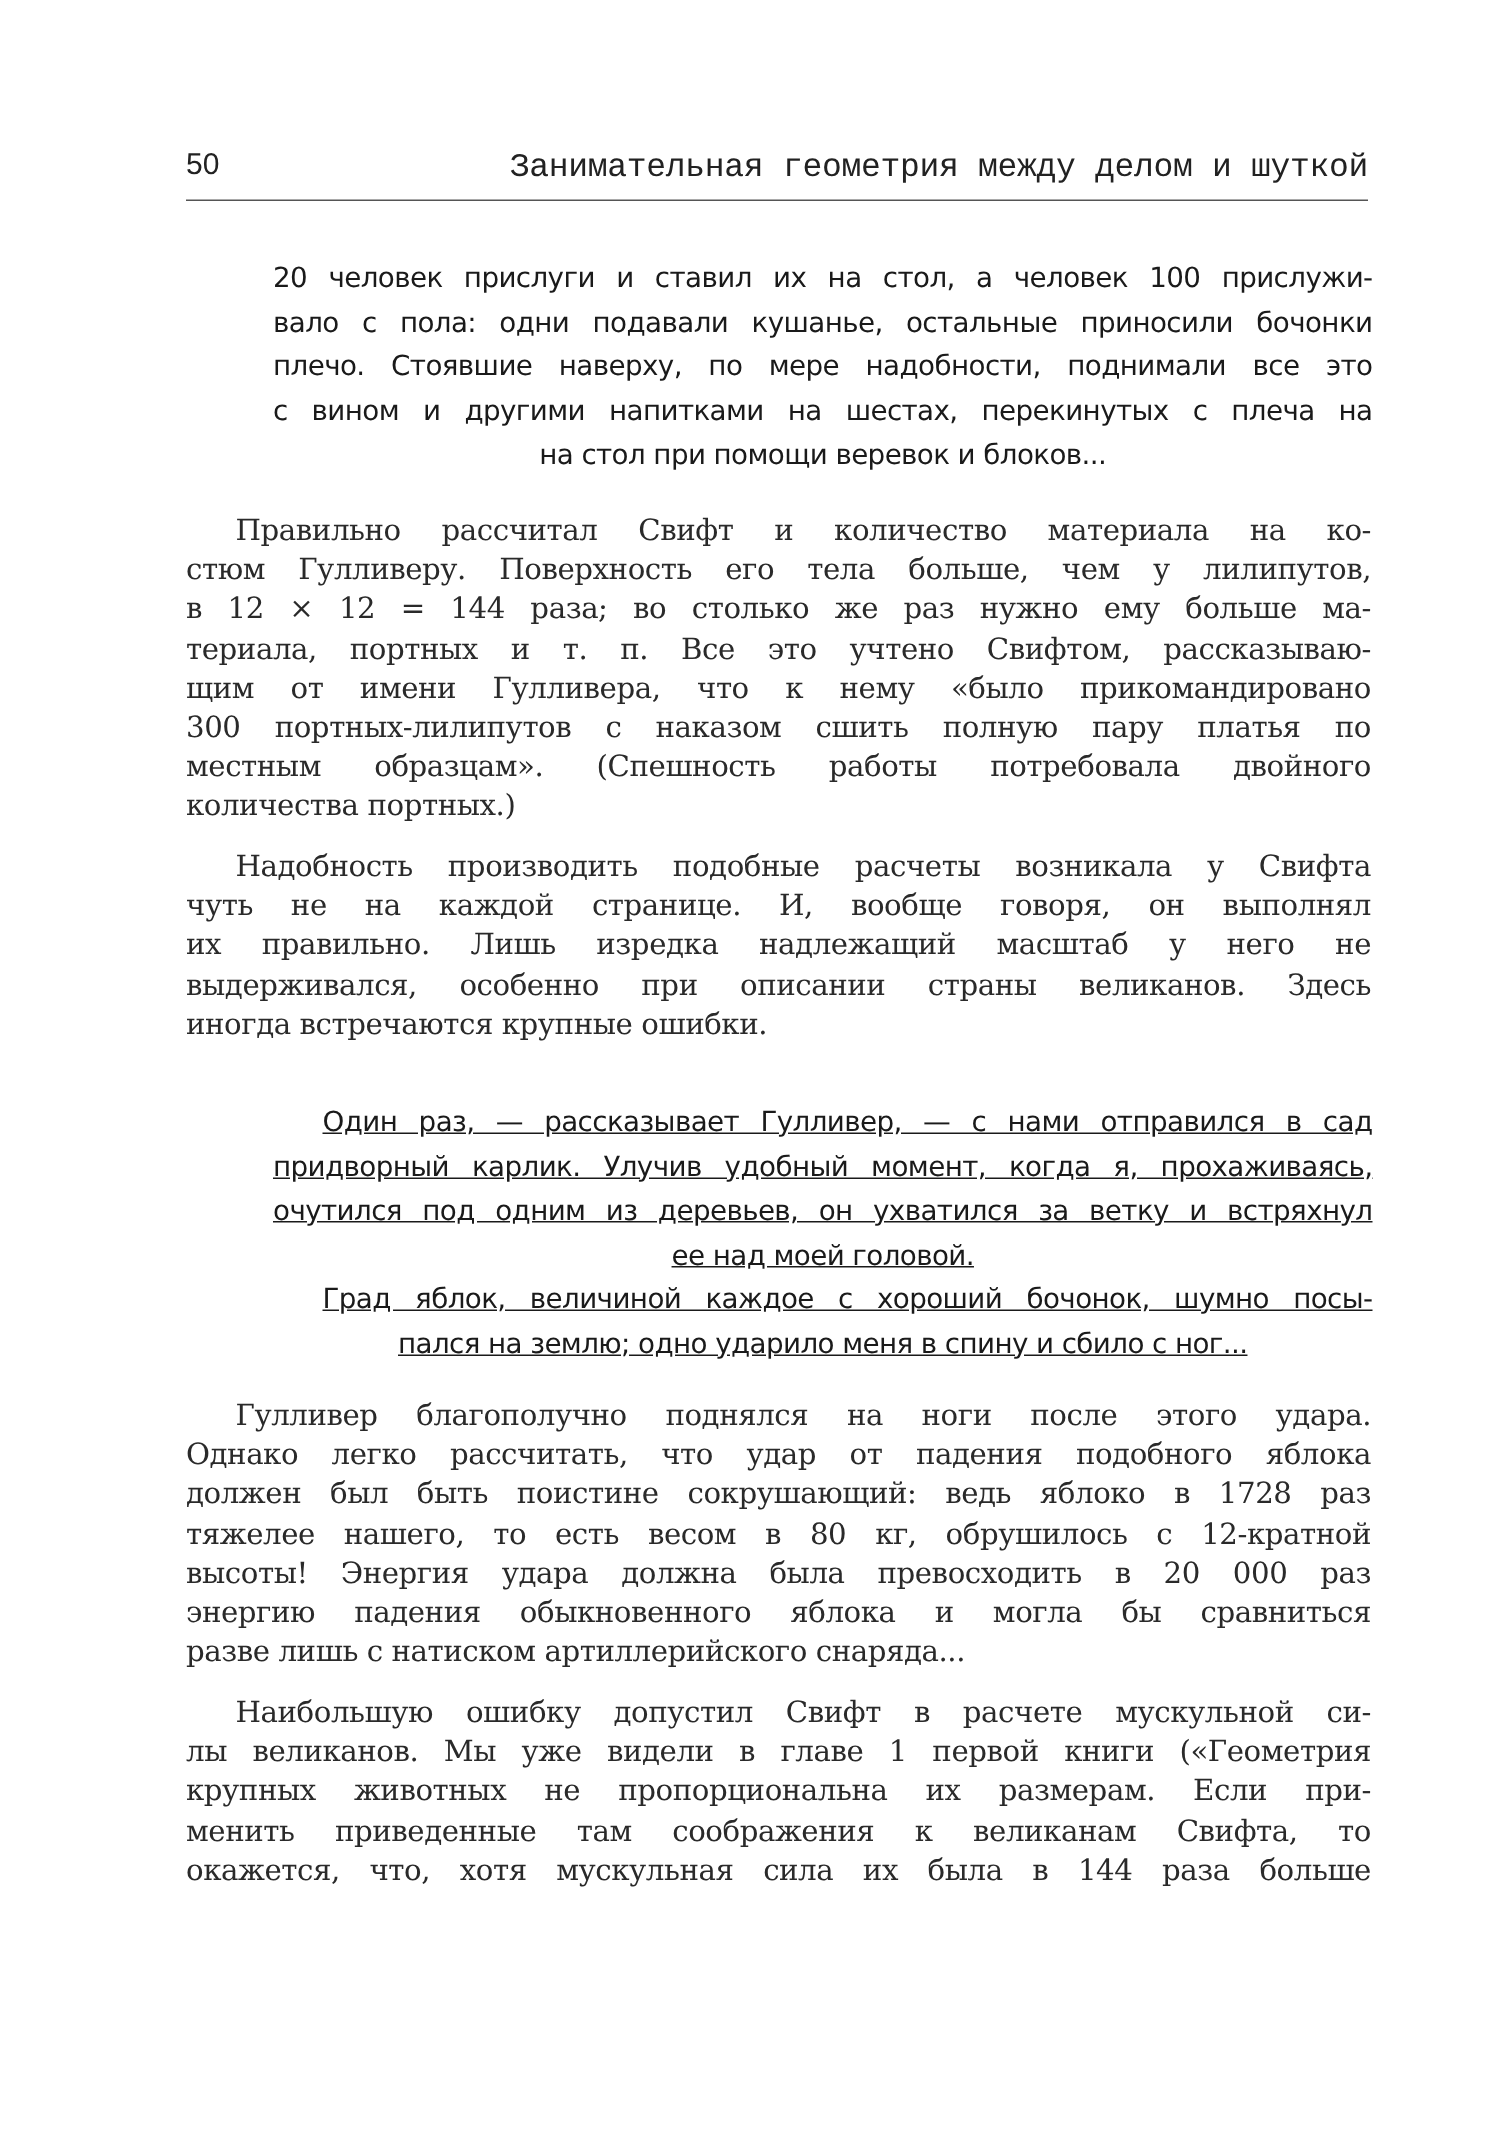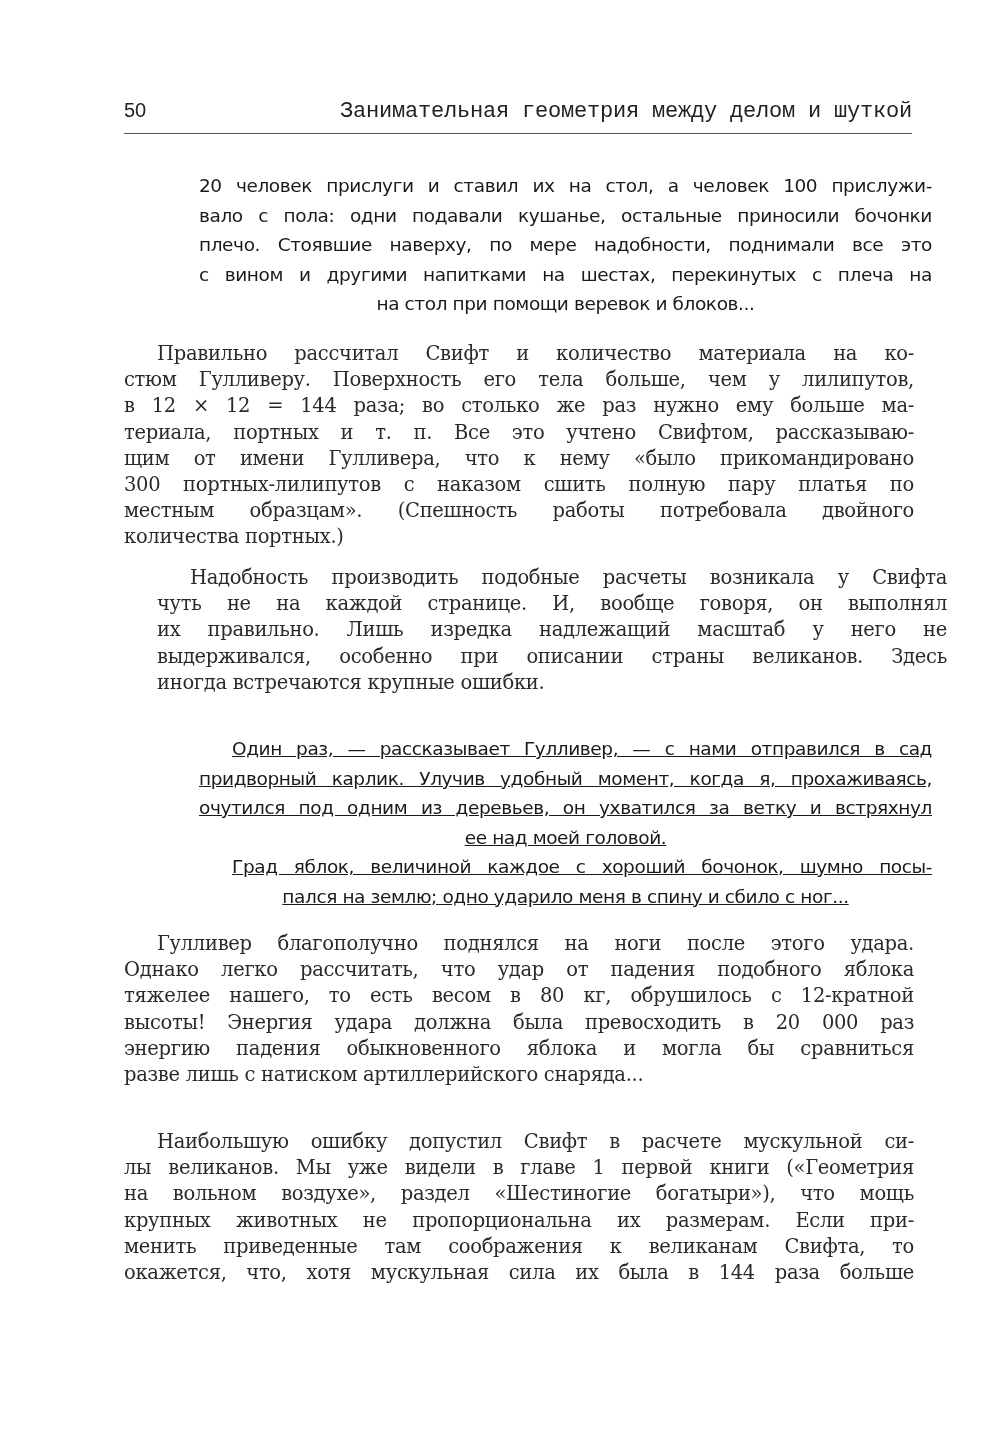--- a/index.html
+++ b/index.html
@@ -1,20 +1,20 @@
 <!DOCTYPE html>
 <html><head>
 <meta charset="utf-8">
 <style>
   html, body { margin: 0; padding: 0; background: #ffffff; }
   body { width: 1000px; height: 1429px; position: relative; overflow: hidden; color: #1a1a1a; }
   .header { position: absolute; left: 124px; top: 97px; width: 788px; height: 36px; border-bottom: 1.5px solid #555; }
   .page-num { position: absolute; left: 0; top: 2px; font-family: "Liberation Sans", sans-serif; font-size: 20px; color: #222; }
   .running-title { position: absolute; right: 0; top: 2px; font-family: Liberation Mono, monospace; font-size: 22px; color: #222; letter-spacing: -0.2px; }
-  .quote { position: absolute; font-family: "DejaVu Sans", sans-serif; font-size: 18.5px; color: #1a1a1a; letter-spacing: -0.4px; margin-left: 17px; }
+  .quote { position: absolute; font-family: "DejaVu Sans", sans-serif; font-size: 18.5px; color: #1a1a1a; letter-spacing: -0.4px; }
   .quote .ln { height: 29.5px; line-height: 29.5px; white-space: nowrap; text-align: center; }
   .quote .ln.j { text-align: justify; text-align-last: justify; }
   .body { position: absolute; left: 124px; width: 790px; font-family: "DejaVu Serif", serif; font-size: 19.5px; color: #2a2a2a; letter-spacing: -0.3px; }
   .body .ln { height: 26.2px; line-height: 26.2px; white-space: nowrap; }
   .body .ln.j { text-align: justify; text-align-last: justify; }
   .indent { padding-left: 33px; }
   .qindent { padding-left: 33px; }
 </style>
 </head>
 <body>
@@ -36,46 +36,46 @@
   <div class="ln j indent">Правильно рассчитал Свифт и количество материала на ко-</div>
   <div class="ln j">стюм Гулливеру. Поверхность его тела больше, чем у лилипутов,</div>
   <div class="ln j">в 12 × 12 = 144 раза; во столько же раз нужно ему больше ма-</div>
   <div class="ln j">териала, портных и т. п. Все это учтено Свифтом, рассказываю-</div>
   <div class="ln j">щим от имени Гулливера, что к нему «было прикомандировано</div>
   <div class="ln j">300 портных-лилипутов с наказом сшить полную пару платья по</div>
   <div class="ln j">местным образцам». (Спешность работы потребовала двойного</div>
   <div class="ln">количества портных.)</div>
 </div>
 
-<div class="body" style="top:565px;margin-left:33px;">
+<div class="body" style="top:565px;">
   <div class="ln j indent">Надобность производить подобные расчеты возникала у Свифта</div>
   <div class="ln j">чуть не на каждой странице. И, вообще говоря, он выполнял</div>
   <div class="ln j">их правильно. Лишь изредка надлежащий масштаб у него не</div>
   <div class="ln j">выдерживался, особенно при описании страны великанов. Здесь</div>
   <div class="ln">иногда встречаются крупные ошибки.</div>
 </div>
 
 <div class="quote" style="left:182px; top:734px; width:733px;text-decoration:underline;">
   <div class="ln j qindent">Один раз, — рассказывает Гулливер, — с нами отправился в сад</div>
   <div class="ln j">придворный карлик. Улучив удобный момент, когда я, прохаживаясь,</div>
   <div class="ln j">очутился под одним из деревьев, он ухватился за ветку и встряхнул</div>
   <div class="ln">ее над моей головой.</div>
   <div class="ln j qindent">Град яблок, величиной каждое с хороший бочонок, шумно посы-</div>
   <div class="ln">пался на землю; одно ударило меня в спину и сбило с ног...</div>
 </div>
 
 <div class="body" style="top:931px;">
   <div class="ln j indent">Гулливер благополучно поднялся на ноги после этого удара.</div>
   <div class="ln j">Однако легко рассчитать, что удар от падения подобного яблока</div>
+  <div class="ln j">должен был быть поистине сокрушающий: ведь яблоко в 1728 раз</div>
   <div class="ln j">тяжелее нашего, то есть весом в 80 кг, обрушилось с 12-кратной</div>
   <div class="ln j">высоты! Энергия удара должна была превосходить в 20 000 раз</div>
   <div class="ln j">энергию падения обыкновенного яблока и могла бы сравниться</div>
   <div class="ln">разве лишь с натиском артиллерийского снаряда...</div>
 </div>
 
 <div class="body" style="top:1129px;">
   <div class="ln j indent">Наибольшую ошибку допустил Свифт в расчете мускульной си-</div>
   <div class="ln j">лы великанов. Мы уже видели в главе 1 первой книги («Геометрия</div>
-  <div class="ln j">на вольном воздухе», раздел «Шестиногие богатыри»), что мощь</div>
   <div class="ln j">крупных животных не пропорциональна их размерам. Если при-</div>
   <div class="ln j">менить приведенные там соображения к великанам Свифта, то</div>
   <div class="ln j">окажется, что, хотя мускульная сила их была в 144 раза больше</div>
 </div>
 
 </body></html>

